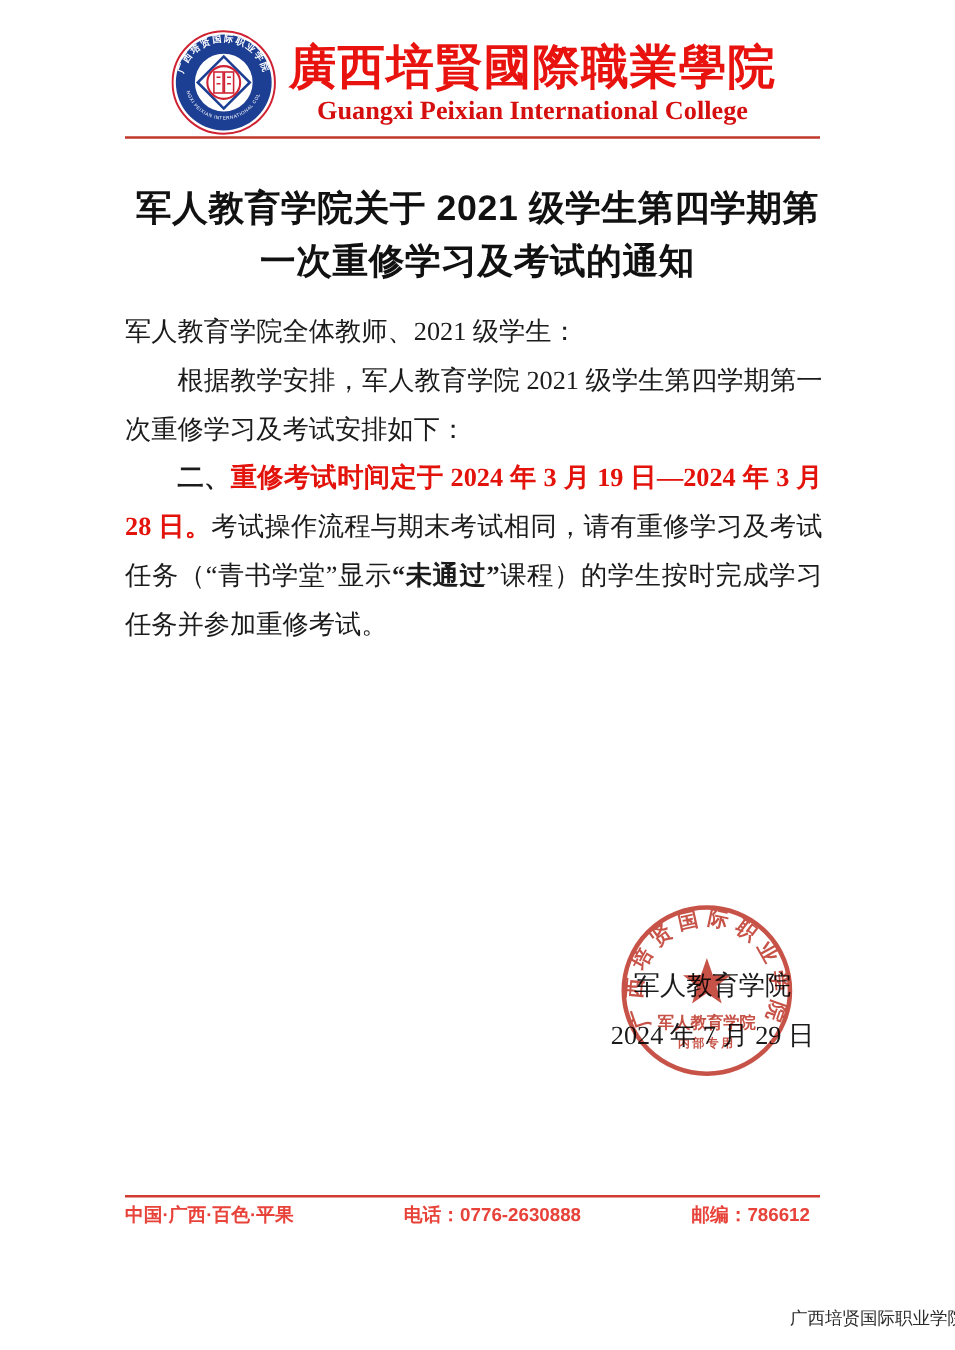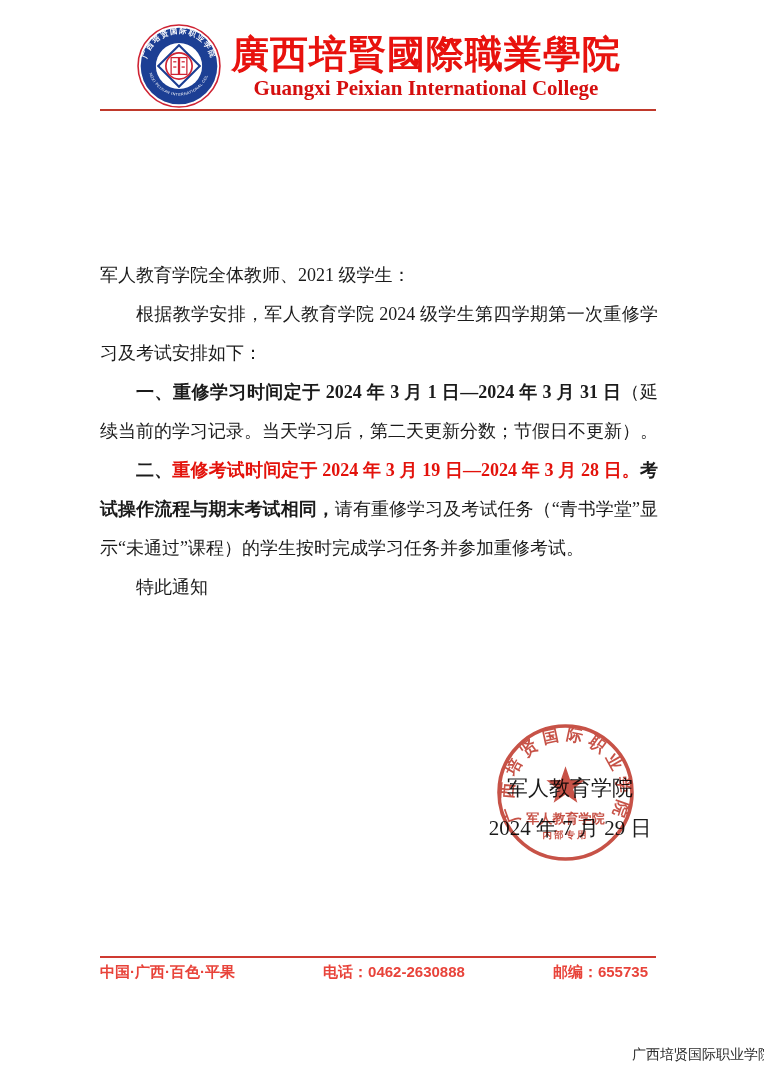--- a/index.html
+++ b/index.html
@@ -31,22 +31,22 @@
   }
   
   .doc-title {
     position:absolute; top:146px; left:90px; width:584px;
     text-align:center; color:#111;
     font-family:"Liberation Sans","DejaVu Sans",sans-serif;
     font-weight:700; font-size:28.5px; line-height:42px; letter-spacing:.5px;
   }
   
   .body-block {
-    position:absolute; top:256px; left:100px; width:558px;
-    font-size:18px; line-height:39px; color:#1b1b1b;
+    position:absolute; top:246px; left:100px; width:558px;
+    font-size:21px; line-height:39px; color:#1b1b1b;
     text-align:justify;
   }
   .body-block p { margin:0; }
   .body-block p.indent { text-indent:2em; }
   
   .signature {
     position:absolute; top:768px; left:470px; width:200px;
     text-align:center; font-size:21px; line-height:40px; color:#1b1b1b;
   }
   
@@ -101,27 +101,29 @@
         <line x1="42.5" y1="41" x2="45.5" y2="41"></line>
       </g>
     </svg>
     <div class="brand">
       <div class="brand-cn">廣西培賢國際職業學院</div>
       <div class="brand-en">Guangxi Peixian International College</div>
     </div>
   </div>
   <div class="header-rule"></div>
 
+  <div class="doc-title">
+    <div>军人教育学院关于 2021 级学生第四学期第</div>
+    <div>一次重修学习及考试的通知</div>
+  </div>
 
   <div class="body-block">
       <p class=""><span>军人教育学院全体教师、2021 级学生：</span></p>
-      <p class="indent"><span>根据教学安排，军人教育学院 2024 级学生第四学期第一次重修学习及考试安排如下：</span></p>
-      <p class="indent"><span style="font-weight: bold;">一、重修学习时间定于 2024 年 3 月 1 日—2024 年 3 月 31 日</span><span>（延续当前的学习记录。当天学习后，第二天更新分数；节假日不更新）。</span></p>
-      <p class="indent"><span style="font-weight: bold;">二、</span><span style="font-weight: bold; color: rgb(227, 18, 11);">重修考试时间定于 2024 年 3 月 19 日—2024 年 3 月 28 日。</span><span style="font-weight: bold; margin-top: 43px;">考试操作流程与期末考试相同，</span><span>请有重修学习及考试任务（“青书学堂”显示</span><span style="font-weight: normal;">“未通过”</span><span>课程）的学生按时完成学习任务并参加重修考试。</span></p>
-      <p class="indent"><span>特此通知</span></p>
+      <p class="indent"><span>根据教学安排，军人教育学院 2021 级学生第四学期第一次重修学习及考试安排如下：</span></p>
+      <p class="indent"><span style="font-weight: bold;">二、</span><span style="font-weight: bold; color: rgb(227, 18, 11);">重修考试时间定于 2024 年 3 月 19 日—2024 年 3 月 28 日。</span><span style="font-weight: normal; margin-top: 43px;">考试操作流程与期末考试相同，</span><span>请有重修学习及考试任务（“青书学堂”显示</span><span style="font-weight: bold;">“未通过”</span><span>课程）的学生按时完成学习任务并参加重修考试。</span></p>
     </div>
 
   <div class="signature">
     <div>军人教育学院</div>
     <div>2024 年 7 月 29 日</div>
   </div>
 
   <svg class="stamp" viewBox="0 0 140 140">
     <circle cx="70" cy="70" r="66" fill="none" stroke="#bf3a2d" stroke-width="3.6"></circle>
     <defs>
@@ -131,19 +133,19 @@
       <textPath href="#seal-arc" startOffset="50%" text-anchor="middle">广西培贤国际职业学院</textPath>
     </text>
     <path fill="#bf3a2d" d="M70,44 L74.7,57.5 L89,57.8 L77.6,66.5 L81.8,80.2 L70,72 L58.2,80.2 L62.4,66.5 L51,57.8 L65.3,57.5 Z"></path>
     <text x="70" y="100" text-anchor="middle" fill="#bf3a2d" font-size="13" font-weight="bold" font-family="'Liberation Sans',sans-serif">军人教育学院</text>
     <text x="70" y="115" text-anchor="middle" fill="#bf3a2d" font-size="9.5" font-weight="bold" letter-spacing="2" font-family="'Liberation Sans',sans-serif">内部专用</text>
   </svg>
 
   <div class="footer-rule"></div>
   <div class="footer-row">
     <span>中国·广西·百色·平果</span>
-    <span>电话：0462-2630888</span>
-    <span>邮编：655735</span>
+    <span>电话：0776-2630888</span>
+    <span>邮编：786612</span>
   </div>
 
   <div class="corner-mark">广西培贤国际职业学院</div>
 
 </div>
 
 </body></html>

